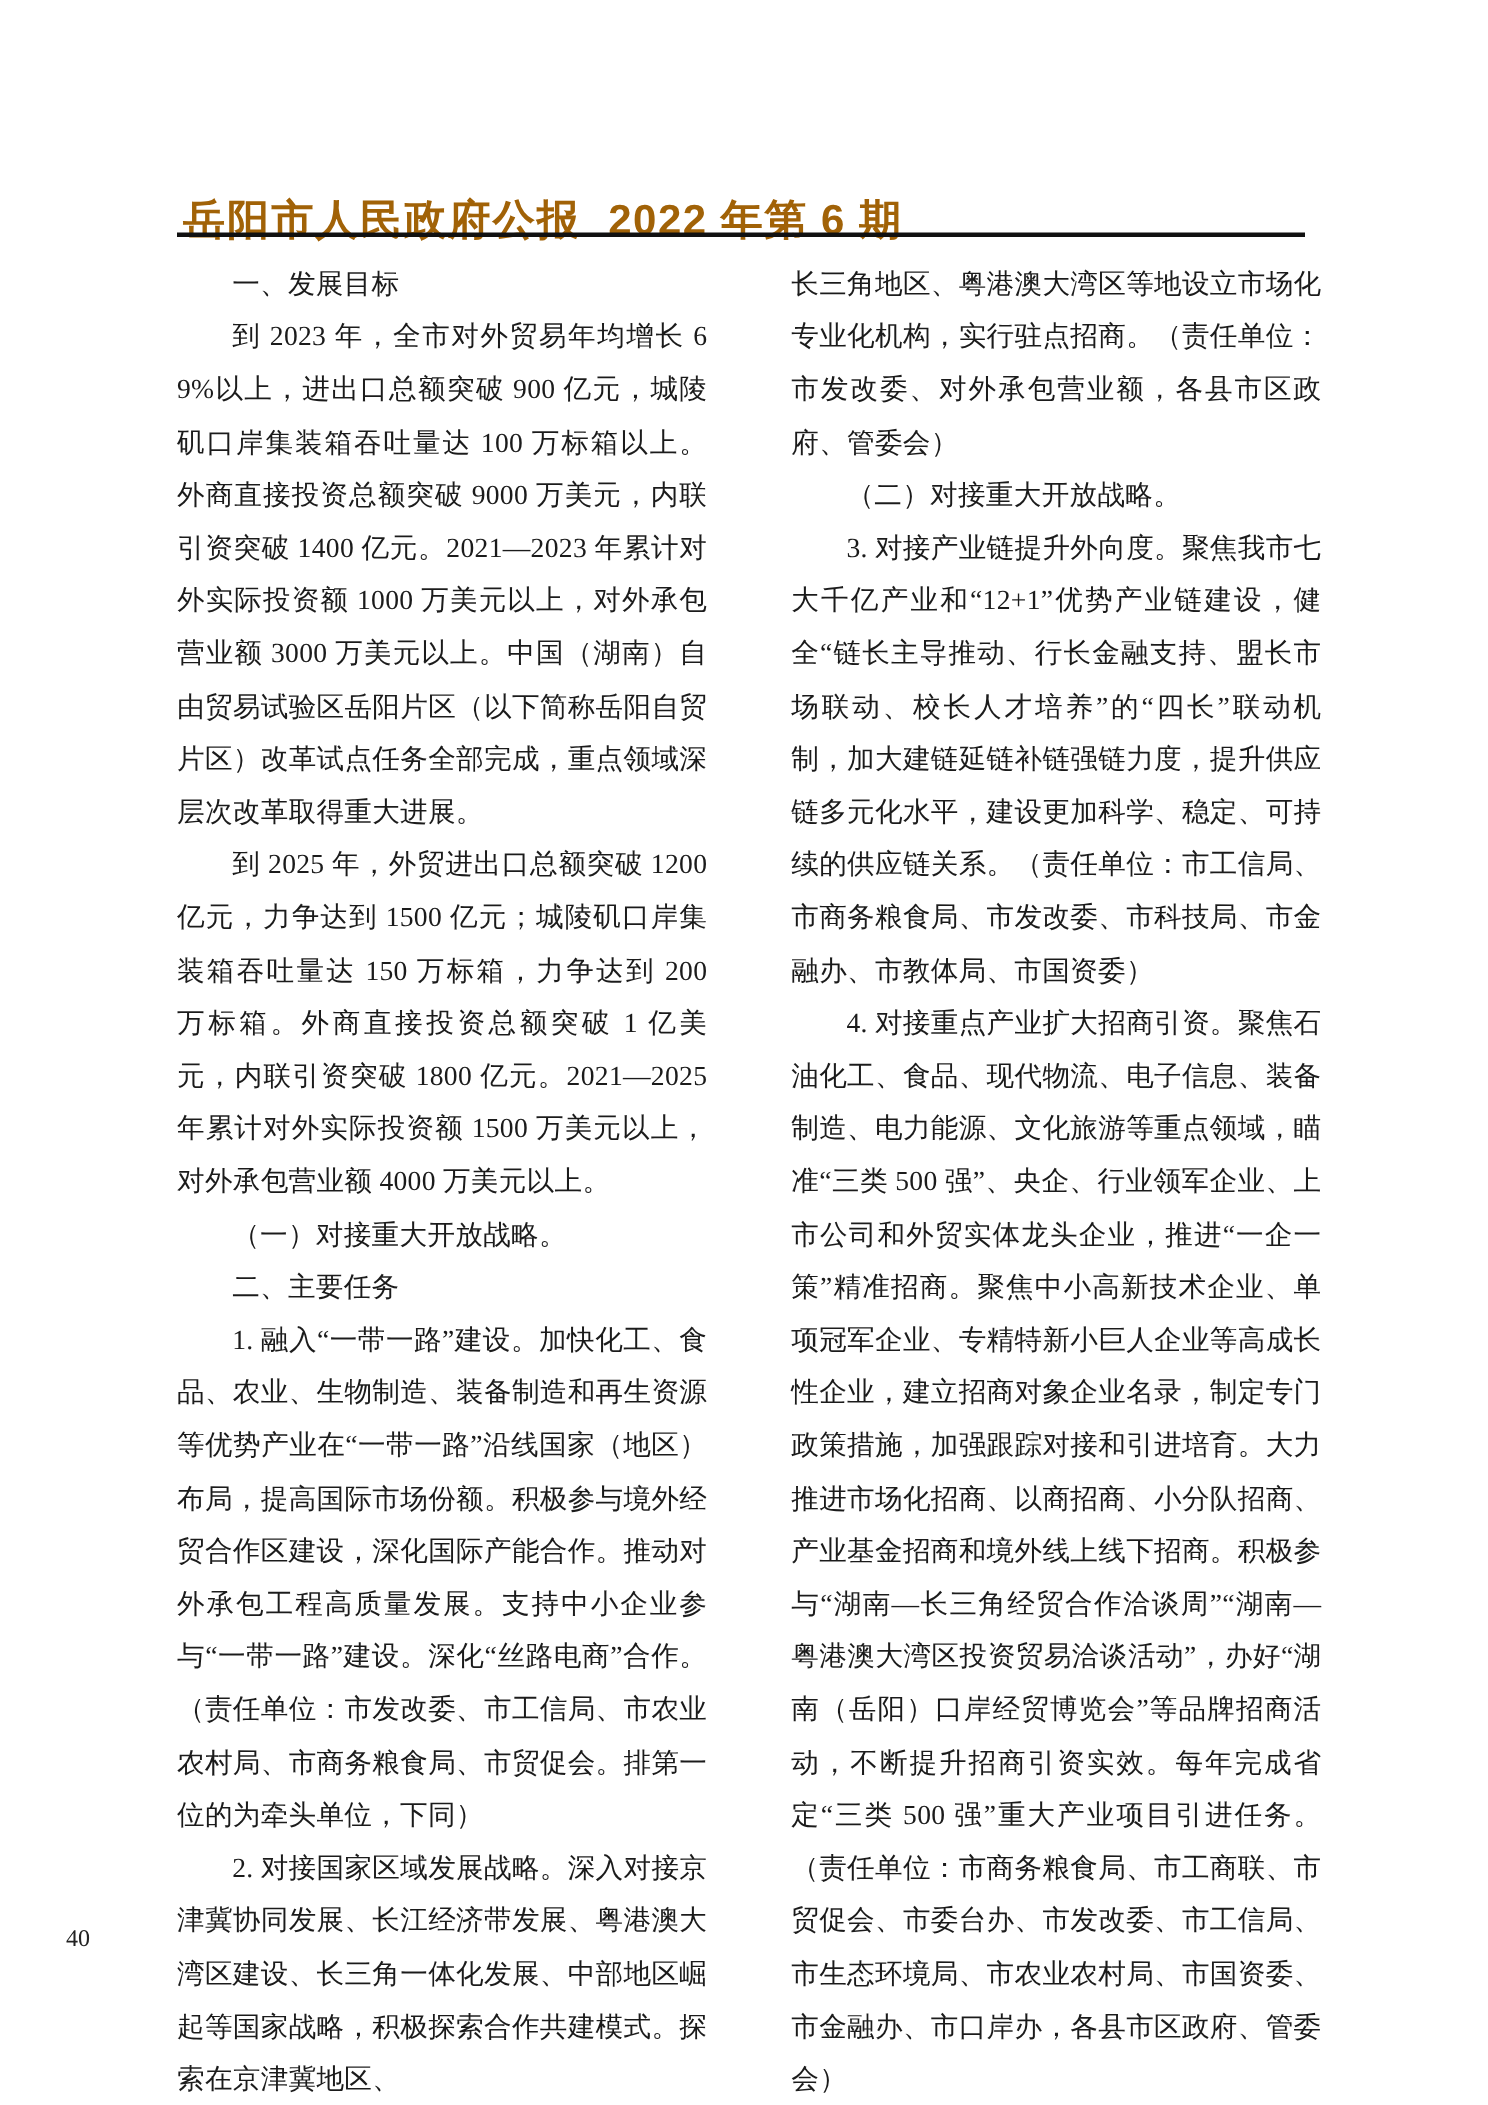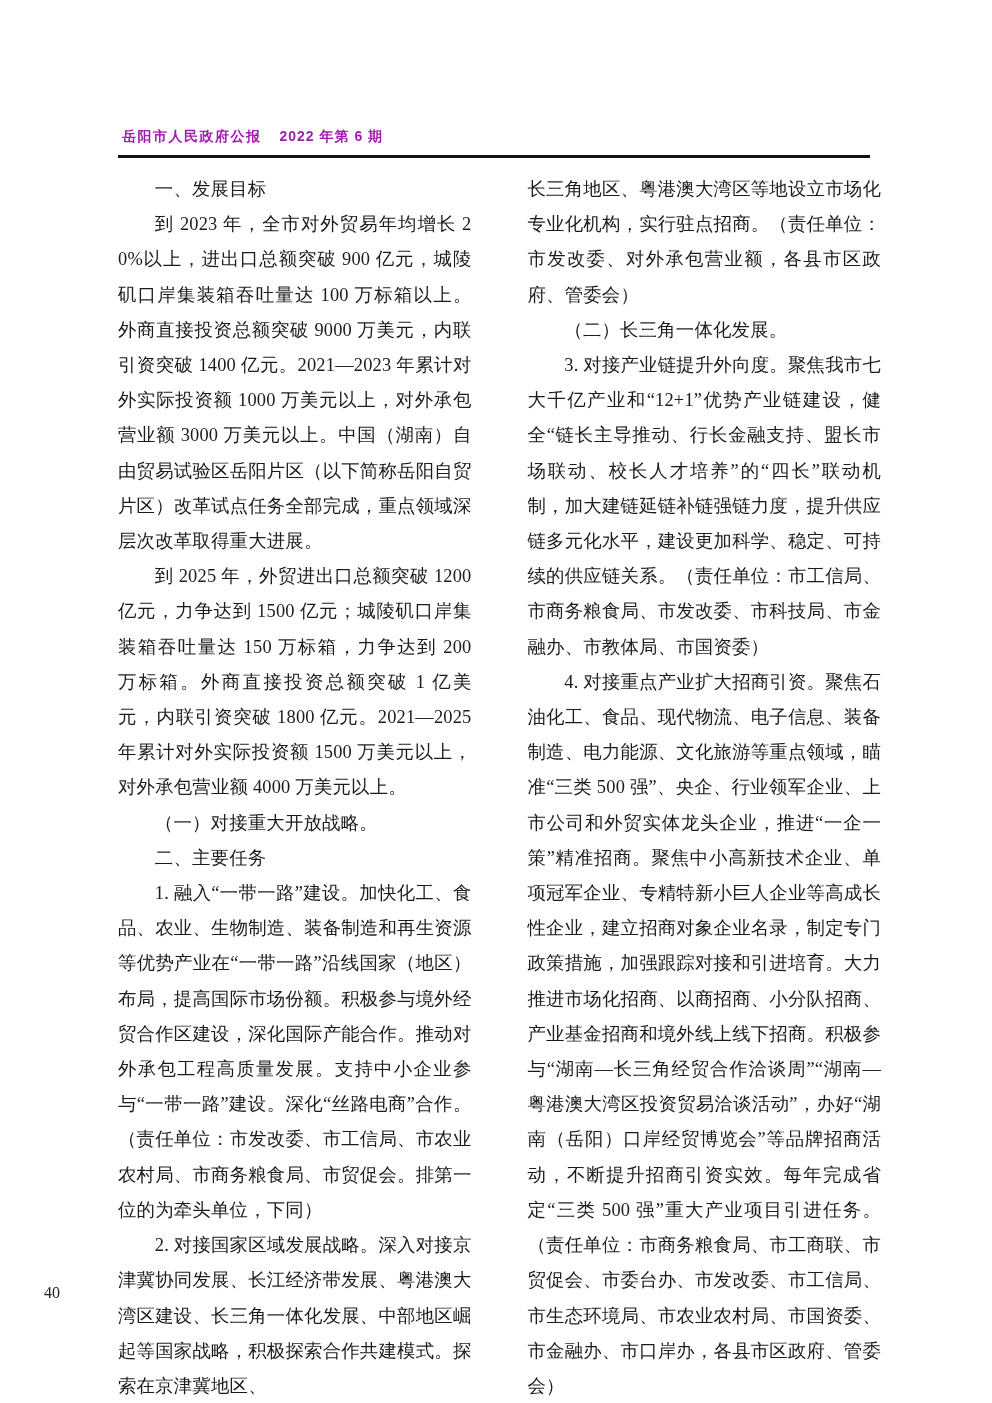--- a/index.html
+++ b/index.html
@@ -12,24 +12,24 @@
   .page {
     position: relative;
     width: 992px; height: 1403px;
     background: #ffffff;
     overflow: hidden;
   }
   .header {
     position: absolute;
     left: 122px; top: 128px;
     font-family: "Liberation Sans", "DejaVu Sans", sans-serif;
-    font-size: 14px;
+    font-size: 28px;
     font-weight: bold;
     letter-spacing: 1.5px;
-    color: #a21caf;
+    color: #a16207;
     white-space: nowrap;
   }
   .header .issue { margin-left: 18px; letter-spacing: 1px; }
   .rule {
     position: absolute;
     left: 118px; top: 155px;
     width: 752px; height: 3px;
     background: #111111;
   }
   .columns {
@@ -64,28 +64,28 @@
 <body>
 
 <div class="page">
   <div class="header">
     <span>岳阳市人民政府公报</span><span class="issue">2022 年第 6 期</span>
   </div>
   <div class="rule"></div>
   <div class="columns">
     <div class="col" id="col-left">
         <p class="para">一、发展目标</p>
-        <p class="para">到 2023 年，全市对外贸易年均增长 20%以上，进出口总额突破 900 亿元，城陵矶口岸集装箱吞吐量达 100 万标箱以上。外商直接投资总额突破 9000 万美元，内联引资突破 1400 亿元。2021—2023 年累计对外实际投资额 1000 万美元以上，对外承包营业额 3000 万美元以上。中国（湖南）自由贸易试验区岳阳片区（以下简称岳阳自贸片区）改革试点任务全部完成，重点领域深层次改革取得重大进展。</p>
+        <p class="para">到 2023 年，全市对外贸易年均增长 69%以上，进出口总额突破 900 亿元，城陵矶口岸集装箱吞吐量达 100 万标箱以上。外商直接投资总额突破 9000 万美元，内联引资突破 1400 亿元。2021—2023 年累计对外实际投资额 1000 万美元以上，对外承包营业额 3000 万美元以上。中国（湖南）自由贸易试验区岳阳片区（以下简称岳阳自贸片区）改革试点任务全部完成，重点领域深层次改革取得重大进展。</p>
         <p class="para">到 2025 年，外贸进出口总额突破 1200 亿元，力争达到 1500 亿元；城陵矶口岸集装箱吞吐量达 150 万标箱，力争达到 200 万标箱。外商直接投资总额突破 1 亿美元，内联引资突破 1800 亿元。2021—2025 年累计对外实际投资额 1500 万美元以上，对外承包营业额 4000 万美元以上。</p>
         <p class="para">（一）对接重大开放战略。</p>
         <p class="para">二、主要任务</p>
         <p class="para">1. 融入“一带一路”建设。加快化工、食品、农业、生物制造、装备制造和再生资源等优势产业在“一带一路”沿线国家（地区）布局，提高国际市场份额。积极参与境外经贸合作区建设，深化国际产能合作。推动对外承包工程高质量发展。支持中小企业参与“一带一路”建设。深化“丝路电商”合作。（责任单位：市发改委、市工信局、市农业农村局、市商务粮食局、市贸促会。排第一位的为牵头单位，下同）</p>
         <p class="para">2. 对接国家区域发展战略。深入对接京津冀协同发展、长江经济带发展、粤港澳大湾区建设、长三角一体化发展、中部地区崛起等国家战略，积极探索合作共建模式。探索在京津冀地区、</p>
       </div>
     <div class="col" id="col-right">
         <p class="para no-indent">长三角地区、粤港澳大湾区等地设立市场化专业化机构，实行驻点招商。（责任单位：市发改委、对外承包营业额，各县市区政府、管委会）</p>
-        <p class="para">（二）长三角一体化发展。</p>
+        <p class="para">（二）对接重大开放战略。</p>
         <p class="para">3. 对接产业链提升外向度。聚焦我市七大千亿产业和“12+1”优势产业链建设，健全“链长主导推动、行长金融支持、盟长市场联动、校长人才培养”的“四长”联动机制，加大建链延链补链强链力度，提升供应链多元化水平，建设更加科学、稳定、可持续的供应链关系。（责任单位：市工信局、市商务粮食局、市发改委、市科技局、市金融办、市教体局、市国资委）</p>
         <p class="para">4. 对接重点产业扩大招商引资。聚焦石油化工、食品、现代物流、电子信息、装备制造、电力能源、文化旅游等重点领域，瞄准“三类 500 强”、央企、行业领军企业、上市公司和外贸实体龙头企业，推进“一企一策”精准招商。聚焦中小高新技术企业、单项冠军企业、专精特新小巨人企业等高成长性企业，建立招商对象企业名录，制定专门政策措施，加强跟踪对接和引进培育。大力推进市场化招商、以商招商、小分队招商、产业基金招商和境外线上线下招商。积极参与“湖南—长三角经贸合作洽谈周”“湖南—粤港澳大湾区投资贸易洽谈活动”，办好“湖南（岳阳）口岸经贸博览会”等品牌招商活动，不断提升招商引资实效。每年完成省定“三类 500 强”重大产业项目引进任务。（责任单位：市商务粮食局、市工商联、市贸促会、市委台办、市发改委、市工信局、市生态环境局、市农业农村局、市国资委、市金融办、市口岸办，各县市区政府、管委会）</p>
       </div>
   </div>
   <div class="pagenum">40</div>
 </div>
 
 </body></html>

